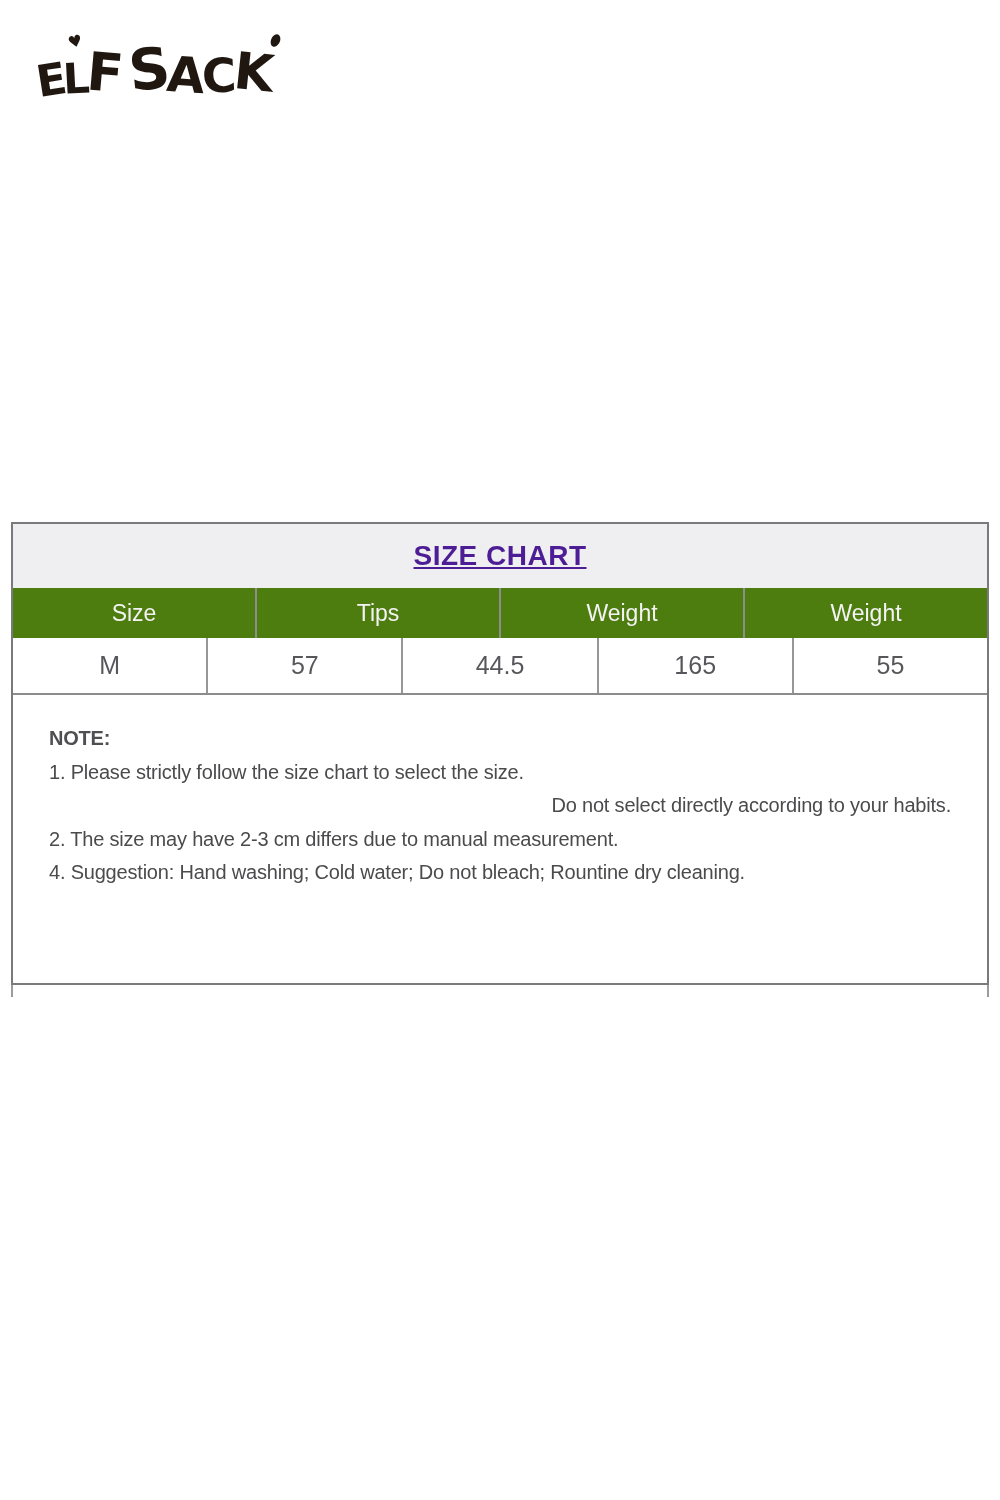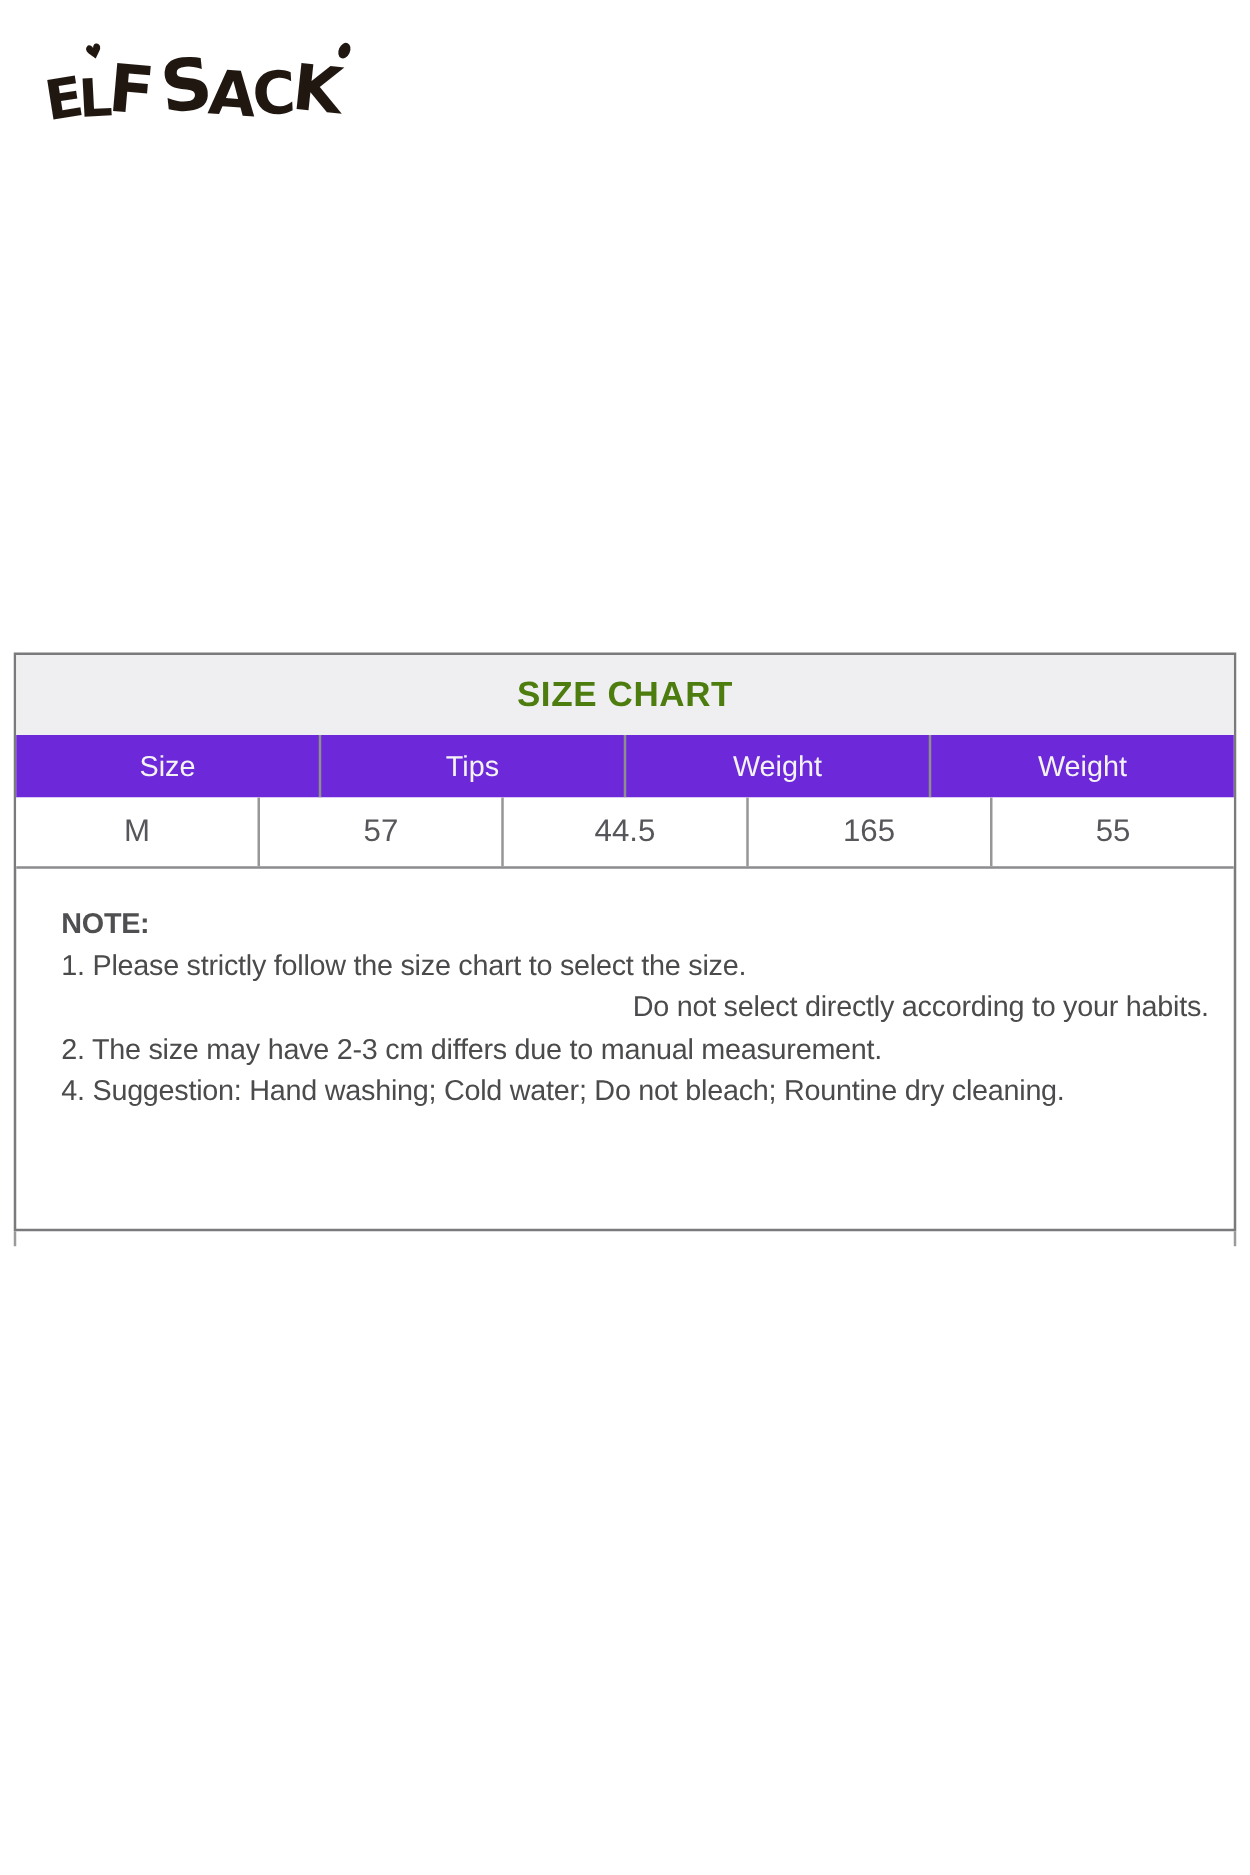--- a/index.html
+++ b/index.html
@@ -45,25 +45,26 @@
     width:978px; height:463px;
     border:2px solid #7a797b;
     background:#ffffff;
     display:flex; flex-direction:column;
   }
   .title-row {
     height:64px; flex:0 0 64px;
     background:#efeef0;
     display:flex; align-items:center; justify-content:center;
     font-size:28px; font-weight:bold; letter-spacing:0.5px;
-    color:#4d7c0f;
+    color:#4c1d95;
+    text-decoration:underline;
   }
   .head-row {
     height:50px; flex:0 0 50px;
-    background:#6d28d9;
+    background:#4d7c0f;
     display:flex;
   }
   .head-row .cell {
     flex:1; display:flex; align-items:center; justify-content:center;
     color:#f4f3f4; font-size:23px;
     border-left:2px solid #8e8e8e;
   }
   .head-row .cell:first-child { border-left:none; }
   .data-row {
     height:57px; flex:0 0 57px;
@@ -74,23 +75,23 @@
   .data-row .cell {
     flex:1; display:flex; align-items:center; justify-content:center;
     color:#57565a; font-size:25px;
     border-left:2px solid #979797;
   }
   .data-row .cell:first-child { border-left:none; }
 
   
   .note {
     flex:1 1 auto;
-    padding:27px 20px 0 36px;
+    padding:27px 36px 0 36px;
     color:#4b4b4d;
-    font-size:23px;
+    font-size:20px;
     line-height:33.5px;
     letter-spacing:-0.2px;
   }
   .note .heading { font-weight:bold; color:#4f4f52; }
   .note .indent { padding-left:27px;text-align:right; }
 
   
   .next-sliver {
     position:absolute; left:11px; top:985px;
     width:978px; height:12px;

